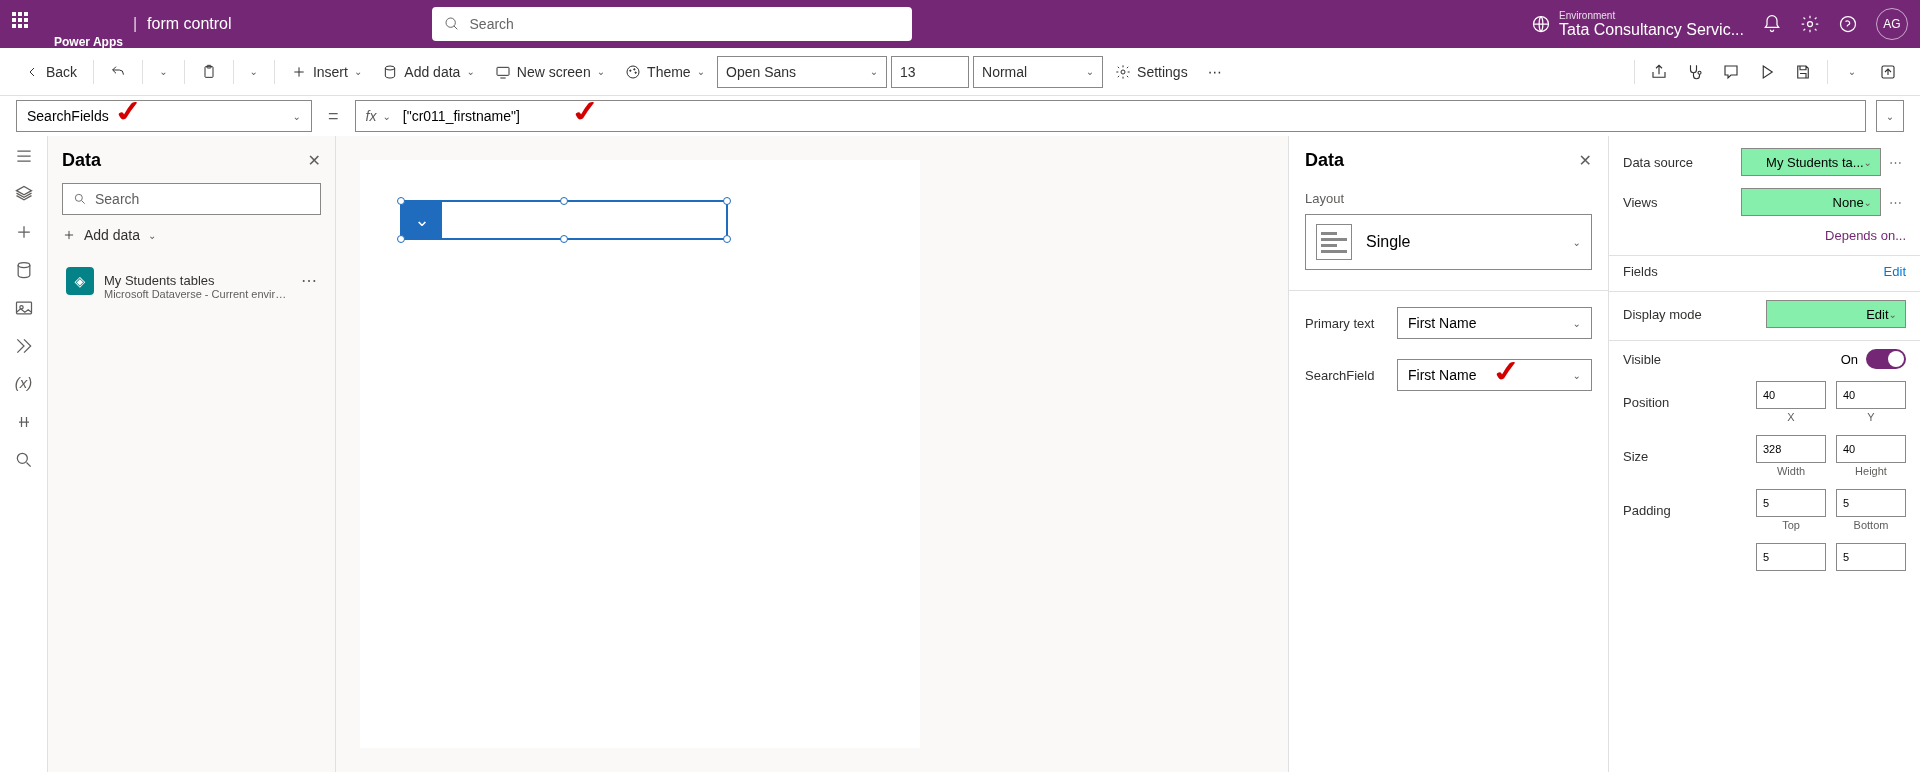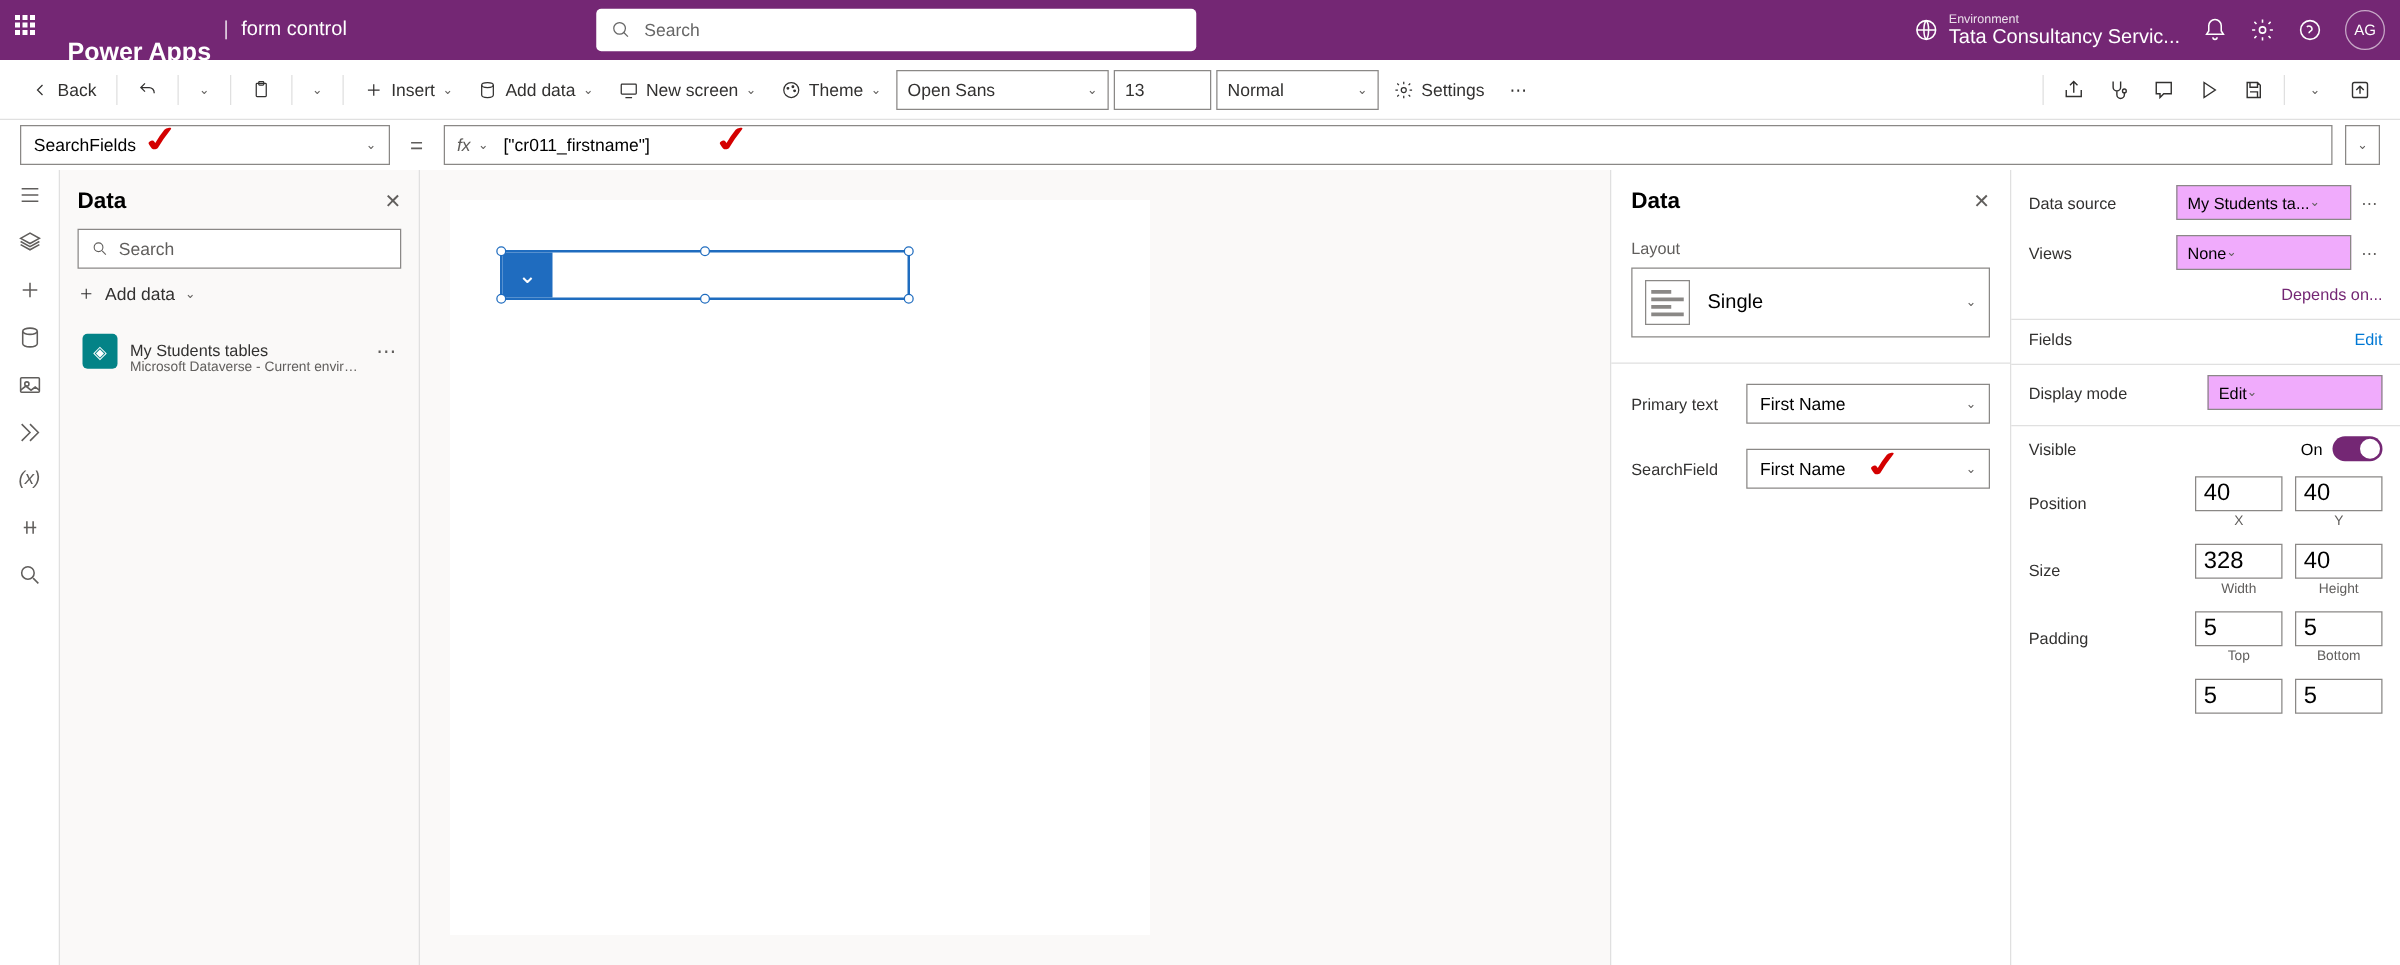--- a/index.html
+++ b/index.html
@@ -2,21 +2,21 @@
 <html><head>
 <meta charset="utf-8">
 <style>
 * { box-sizing: border-box; margin: 0; padding: 0; font-family: "Segoe UI", sans-serif; }
 body { background: #fff; overflow: hidden; width: 1920px; height: 772px; position: relative; }
 
 
 .header { background: #742774; height: 48px; display: flex; align-items: center; color: #fff; padding: 0 12px; }
 .waffle { width: 24px; height: 24px; display: grid; grid-template-columns: repeat(3,4px); grid-template-rows: repeat(3,4px); gap: 2px; margin-right: 18px; cursor: pointer; }
 .waffle div { background: #fff; width: 4px; height: 4px; }
-.header-title { font-size: 20px; font-weight: 600; margin-top: 36px; }
+.header-title { font-size: 12px; font-weight: 600; margin-top: 36px; }
 .header-sep { margin: 0 10px; opacity: .8; }
 .header-sub { font-size: 16px; }
 .header-search { margin-left: 200px; width: 480px; height: 34px; background: #fff; border-radius: 4px; display: flex; align-items: center; padding: 0 12px; }
 .header-search svg { width: 16px; height: 16px; color: #666; }
 .header-search span { color: #666; margin-left: 10px; font-size: 14px; }
 .header-right { margin-left: auto; display: flex; align-items: center; gap: 18px; }
 .env { display: flex; align-items: center; gap: 8px; }
 .env-text { line-height: 1.1; }
 .env-label { font-size: 10px; opacity: .85; }
 .env-name { font-size: 16px; }
@@ -97,30 +97,30 @@
 .props-pane { width: 312px; border-left: 1px solid #e0e0e0; }
 .props-head { padding: 10px 14px 0; }
 .ctrl-type { font-size: 11px; color: #605e5c; display: flex; align-items: center; gap: 6px; }
 .ctrl-name { font-size: 16px; margin-top: 4px; }
 .tabs { display: flex; gap: 20px; margin-top: 10px; border-bottom: 1px solid #e0e0e0; }
 .tab { font-size: 13px; padding-bottom: 8px; cursor: pointer; color: #605e5c; }
 .tab.active { color: #323130; font-weight: 600; border-bottom: 2px solid #742774; }
 .prop-body { padding: 12px 14px; font-size: 13px; }
 .prop-row { display: flex; align-items: center; justify-content: space-between; margin-bottom: 12px; gap: 8px; }
 .prop-label { color: #323130; }
-.prop-input { height: 28px; border: 1px solid #8a8886; padding: 0 8px; font-size: 13px; display: flex; align-items: center; justify-content: flex-start; background: #f0abfc; }
+.prop-input { height: 28px; border: 1px solid #8a8886; padding: 0 8px; font-size: 13px; display: flex; align-items: center; justify-content: flex-end; background: #86efac; }
 .prop-input.wide { width: 140px; }
 .prop-link { color: #742774; cursor: pointer; }
 .prop-edit { color: #0078d4; cursor: pointer; }
 .prop-divider { height: 1px; background: #e0e0e0; margin: 8px -14px; }
 .prop-dots { color: #605e5c; cursor: pointer; padding: 0 4px; }
 .toggle { width: 40px; height: 20px; background: #742774; border-radius: 10px; position: relative; }
 .toggle::after { content:''; position:absolute; right:2px; top:2px; width:16px; height:16px; background:#fff; border-radius:50%; }
 .prop-pair { display: flex; gap: 10px; }
-.prop-small { width: 70px; height: 28px; border: 1px solid #8a8886; padding: 0 6px; font-size: 19px; }
+.prop-small { width: 70px; height: 28px; border: 1px solid #8a8886; padding: 0 6px; font-size: 11px; }
 .prop-sublabel { font-size: 11px; color: #605e5c; text-align: center; margin-top: 2px; }
 
 svg { stroke: currentColor; fill: none; stroke-width: 1.5; }
 </style>
 </head>
 <body>
 
 <div class="header">
   <div class="waffle">
       <div></div>

